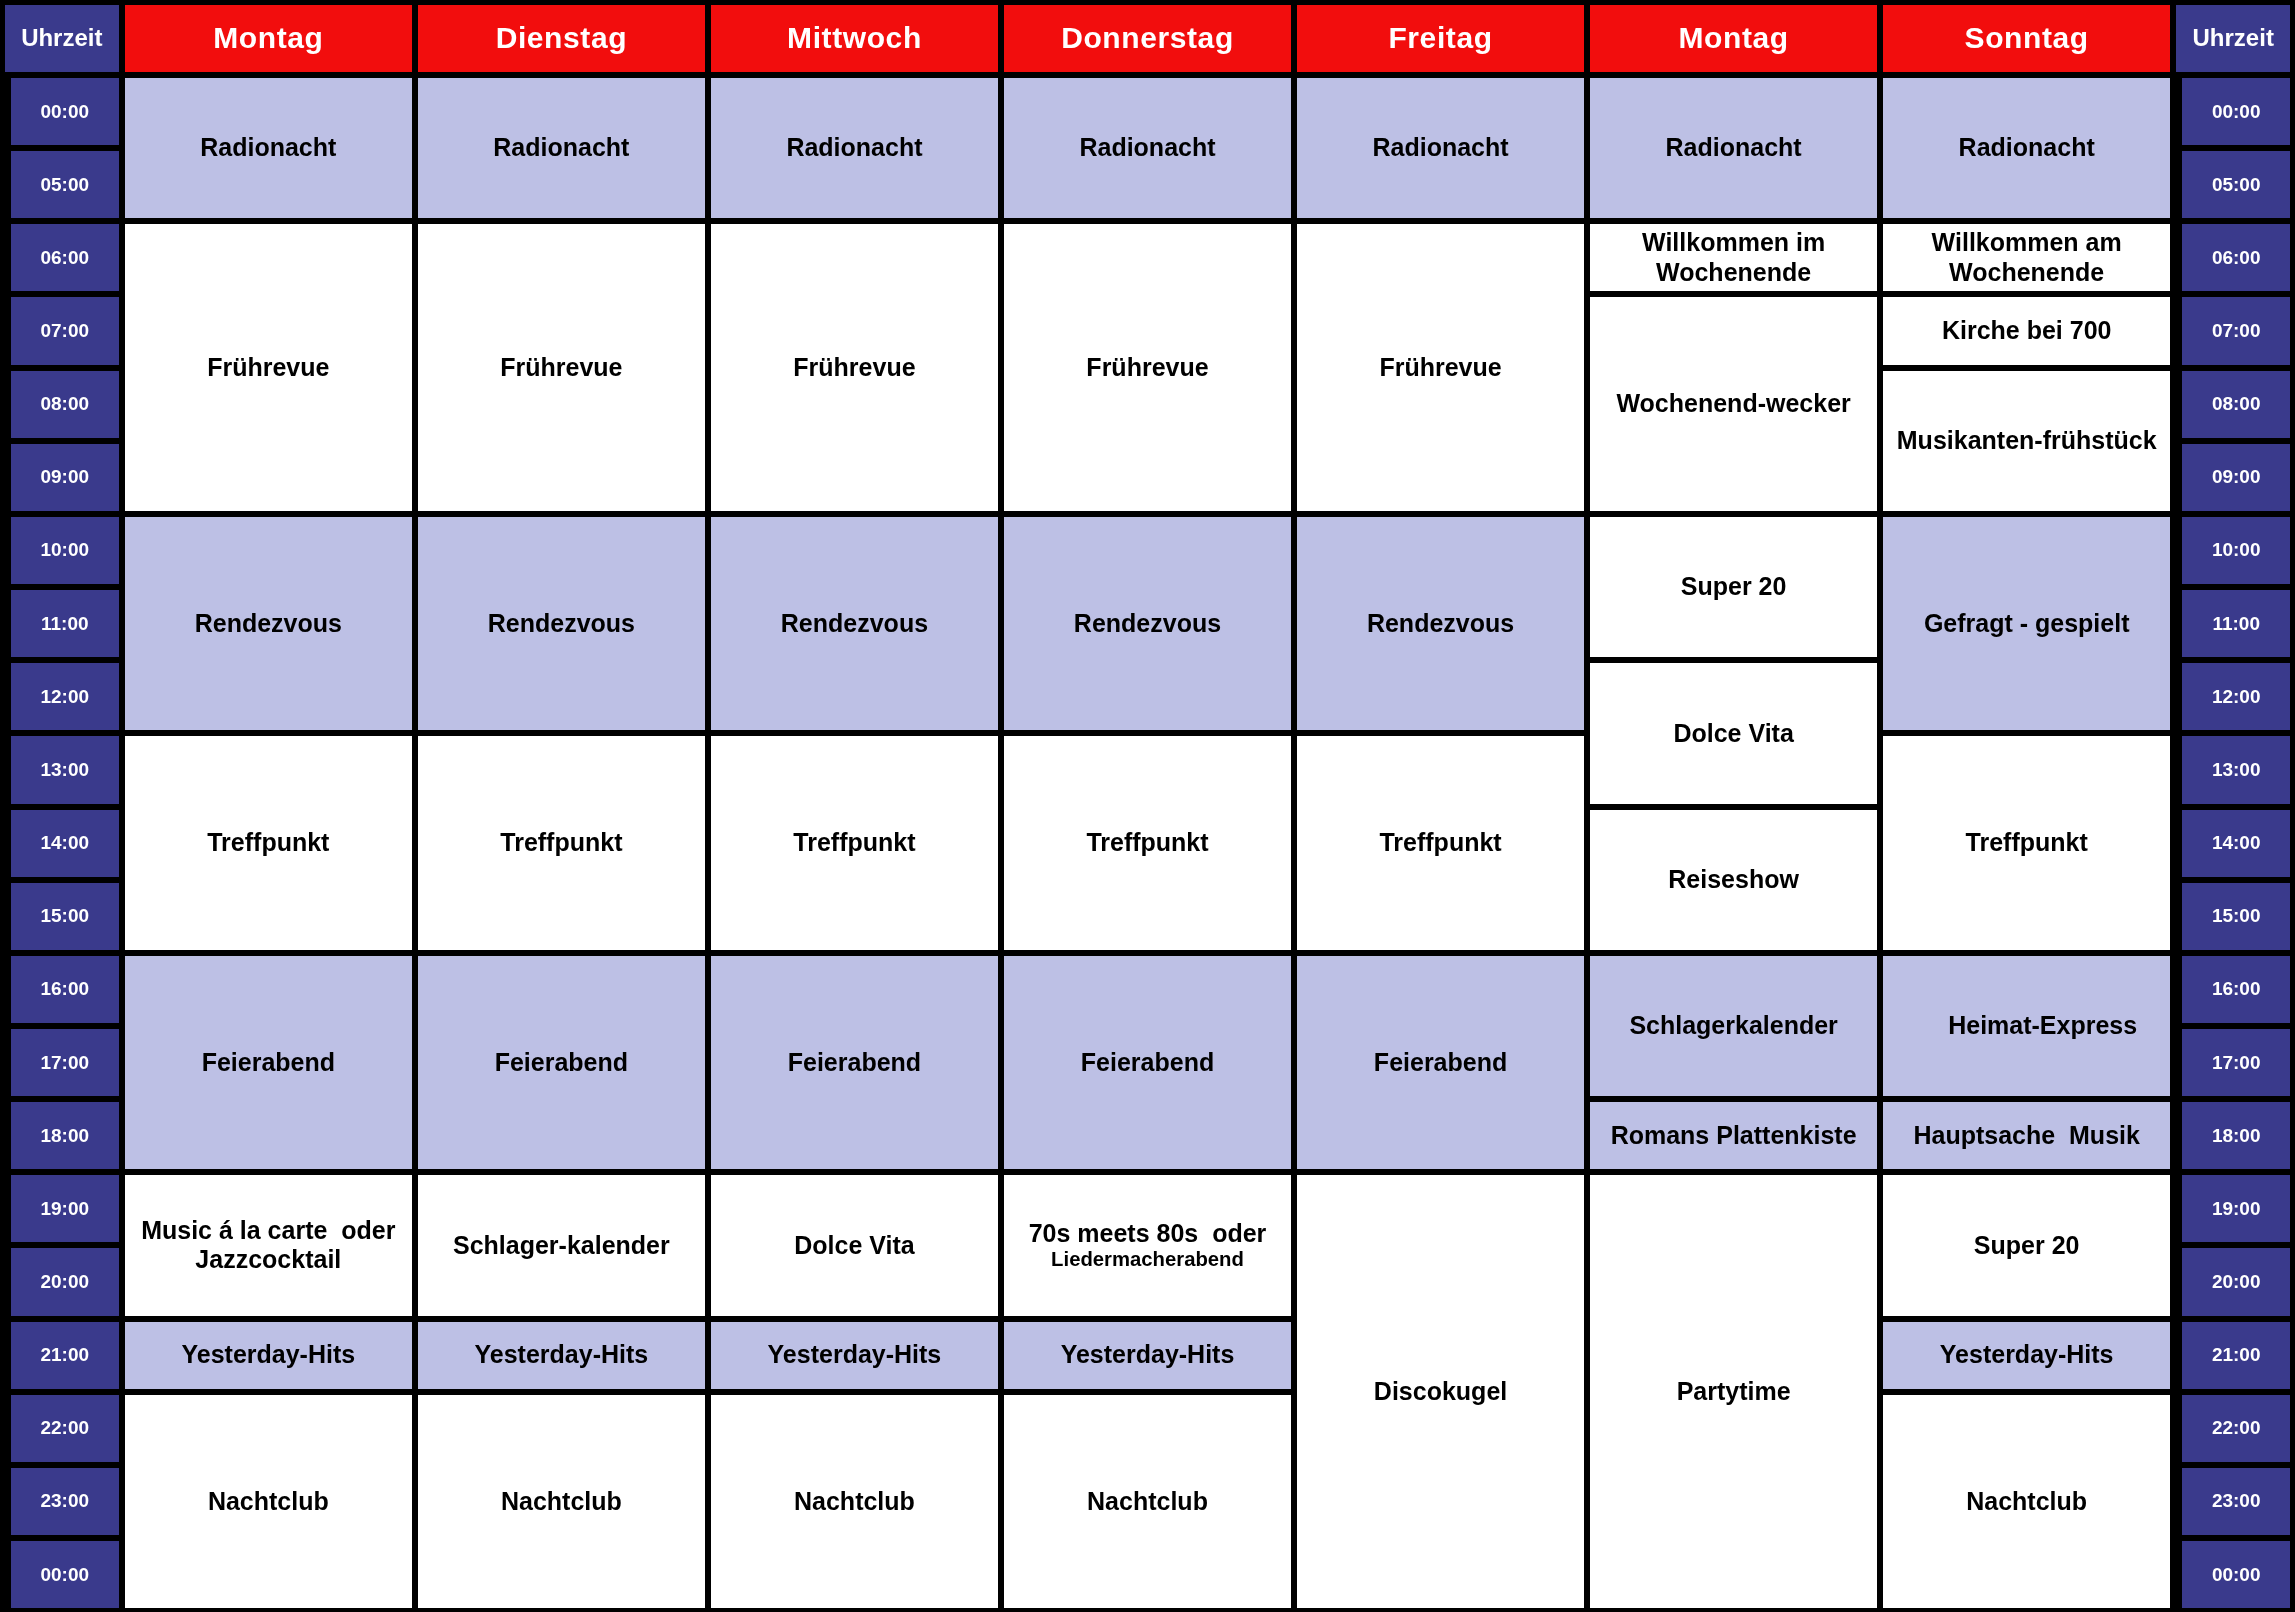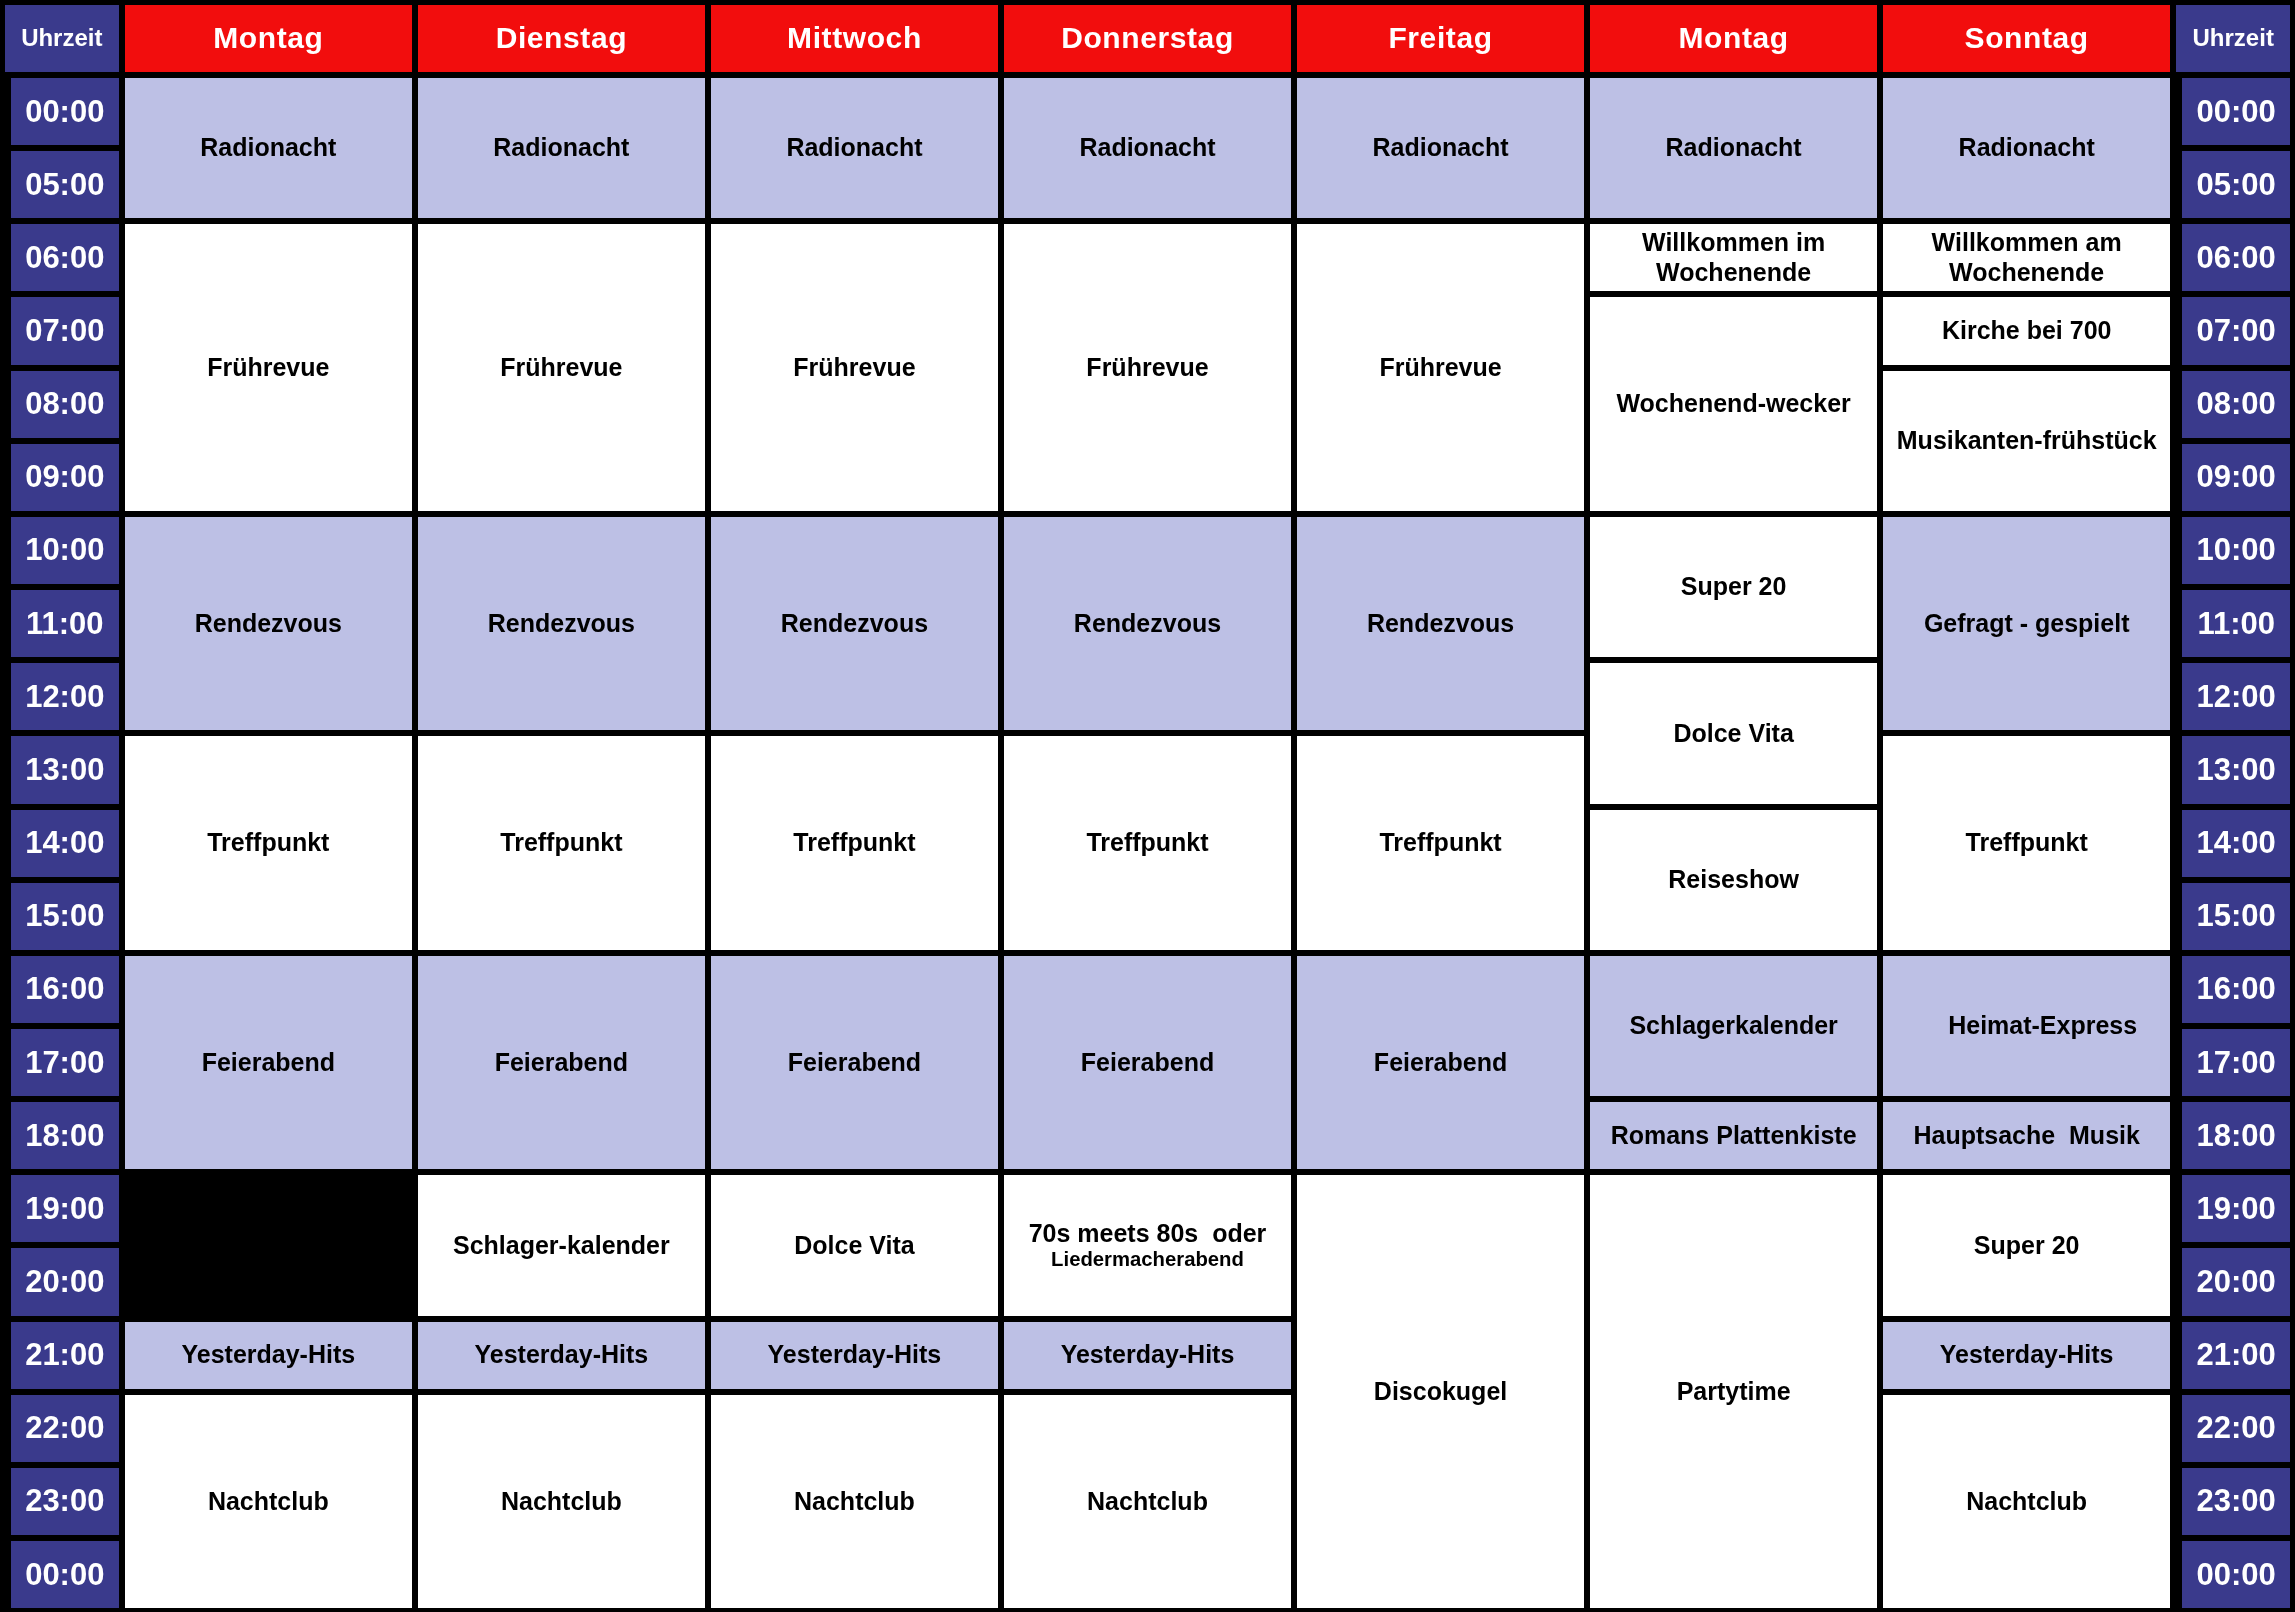--- a/index.html
+++ b/index.html
@@ -11,21 +11,21 @@
     grid-template-columns:114px repeat(7,1fr) 114px;
     grid-template-rows:repeat(22,1fr);
     gap:6px;padding:4.8px;
     font-family:"Liberation Sans","DejaVu Sans",sans-serif;
     font-weight:bold;
   }
   .cell{display:flex;flex-direction:column;align-items:center;justify-content:center;text-align:center;overflow:hidden;}
   .th{color:var(--light,#fff);}
   .time-head{background:var(--blue,#3a3a8c);font-size:24px;}
   .day-head{background:var(--red,#f20d0d);font-size:30px;letter-spacing:0.6px;}
-  .time-cell{background:var(--blue,#3a3a8c);font-size:31px;margin-left:6px;}
+  .time-cell{background:var(--blue,#3a3a8c);font-size:19px;margin-left:6px;}
   .prog{color:var(--dark,#000);font-size:25px;line-height:1.18;}
   .prog .line{white-space:pre;}
   .prog.lav{background:var(--lav,#bdc0e5);}
   .prog.white{background:#fff;}
   .line.small{font-size:20.3px;}
 </style>
 </head>
 <body>
 
 <div class="board">
@@ -88,20 +88,24 @@
     </div>
     <div class="cell prog lav" style="grid-area: 8 / 2 / span 3;">
       <div class="line">Rendezvous</div>
     </div>
     <div class="cell prog white" style="grid-area: 11 / 2 / span 3;">
       <div class="line">Treffpunkt</div>
     </div>
     <div class="cell prog lav" style="grid-area: 14 / 2 / span 3;">
       <div class="line">Feierabend</div>
     </div>
+    <div class="cell prog white" style="grid-area: 17 / 2 / span 2;">
+      <div class="line">Music á la carte  oder</div>
+      <div class="line">Jazzcocktail</div>
+    </div>
     <div class="cell prog lav" style="grid-area: 19 / 2;">
       <div class="line">Yesterday-Hits</div>
     </div>
     <div class="cell prog white" style="grid-area: 20 / 2 / span 3;">
       <div class="line">Nachtclub</div>
     </div>
     <div class="cell prog lav" style="grid-area: 2 / 3 / span 2;">
       <div class="line">Radionacht</div>
     </div>
     <div class="cell prog white" style="grid-area: 4 / 3 / span 4;">

